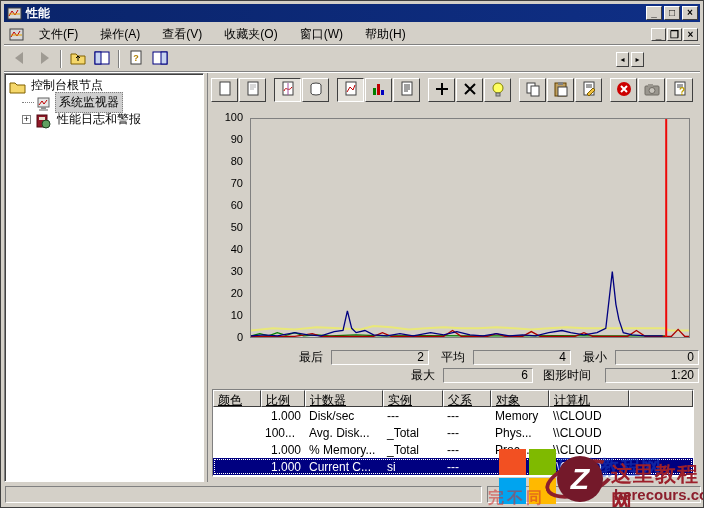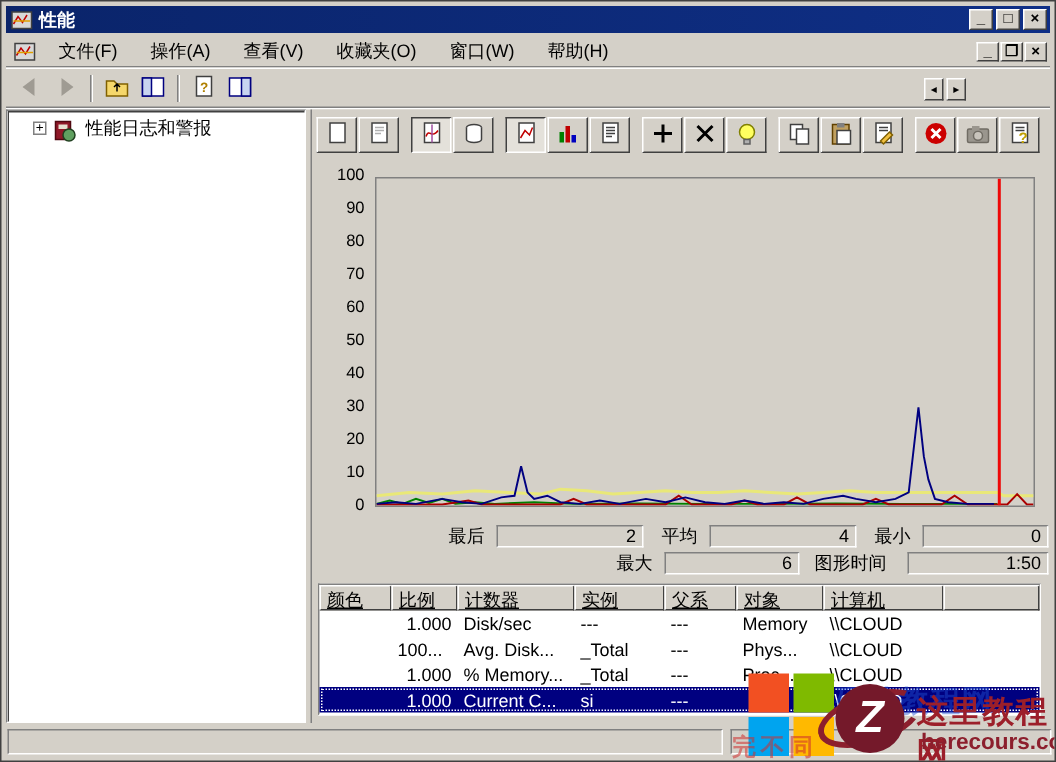--- a/index.html
+++ b/index.html
@@ -166,20 +166,36 @@
             </svg></span>
         </span>
       </span>
     <span class="scroll-arrows">
       <span class="sarrow">◂</span>
       <span class="sarrow">▸</span>
     </span>
   </div>
 
   <div class="tree" id="tree">
+      <div class="titem" style="padding-left: 0px;">
+        <span class="ticn"><svg width="18" height="16" viewBox="0 0 18 16" xmlns="http://www.w3.org/2000/svg">
+            <path d="M2 4h5l2 2h8v8H2z" fill="#f5d76b" stroke="#806000"></path>
+          </svg></span>
+        <span class="tlabel">控制台根节点</span>
+      </div>
+      <div class="titem selected" style="padding-left: 14px;">
+        <span style="width: 12px; border-top: 1px dotted rgb(128, 128, 128); margin-right: 1px;"></span>
+        <span class="ticn"><svg width="18" height="16" viewBox="0 0 18 16" xmlns="http://www.w3.org/2000/svg">
+            <rect x="3" y="2" width="11" height="9" fill="#e8e8e8" stroke="#606060"></rect>
+            <path d="M4 9 L7 5 L9 8 L12 4" stroke="#c00000" fill="none"></path>
+            <rect x="6" y="11" width="5" height="2" fill="#909090"></rect>
+            <rect x="4" y="13" width="9" height="2" fill="#b0b0b0"></rect>
+          </svg></span>
+        <span class="tlabel">系统监视器</span>
+      </div>
       <div class="titem" style="padding-left: 14px;">
         <span class="expander">+</span>
         <span class="ticn"><svg width="18" height="16" viewBox="0 0 18 16" xmlns="http://www.w3.org/2000/svg">
             <rect x="3" y="2" width="10" height="12" fill="#901828" stroke="#500810"></rect>
             <rect x="5" y="4" width="6" height="3" fill="#e8e0d0"></rect>
             <circle cx="12" cy="11" r="4" fill="#60a060" stroke="#204020"></circle>
           </svg></span>
         <span class="tlabel">性能日志和警报</span>
       </div>
     </div>
@@ -318,21 +334,21 @@
   <div id="stats">
       <div class="statlabel" style="left: 298px; top: 349px; width: 30px;">最后</div>
       <div class="statfield" style="left: 330px; top: 349px; width: 98px;">2</div>
       <div class="statlabel" style="left: 440px; top: 349px; width: 30px;">平均</div>
       <div class="statfield" style="left: 472px; top: 349px; width: 98px;">4</div>
       <div class="statlabel" style="left: 582px; top: 349px; width: 30px;">最小</div>
       <div class="statfield" style="left: 614px; top: 349px; width: 84px;">0</div>
       <div class="statlabel" style="left: 410px; top: 367px; width: 30px;">最大</div>
       <div class="statfield" style="left: 442px; top: 367px; width: 90px;">6</div>
       <div class="statlabel" style="left: 542px; top: 367px; width: 56px;">图形时间</div>
-      <div class="statfield" style="left: 604px; top: 367px; width: 94px;">1:50</div>
+      <div class="statfield" style="left: 604px; top: 367px; width: 94px;">1:20</div>
     </div>
 
   <div class="ctable">
     <div class="thead" id="thead">
         <span class="th" style="width: 48px;">颜色</span>
         <span class="th" style="width: 44px;">比例</span>
         <span class="th" style="width: 78px;">计数器</span>
         <span class="th" style="width: 60px;">实例</span>
         <span class="th" style="width: 48px;">父系</span>
         <span class="th" style="width: 58px;">对象</span>

